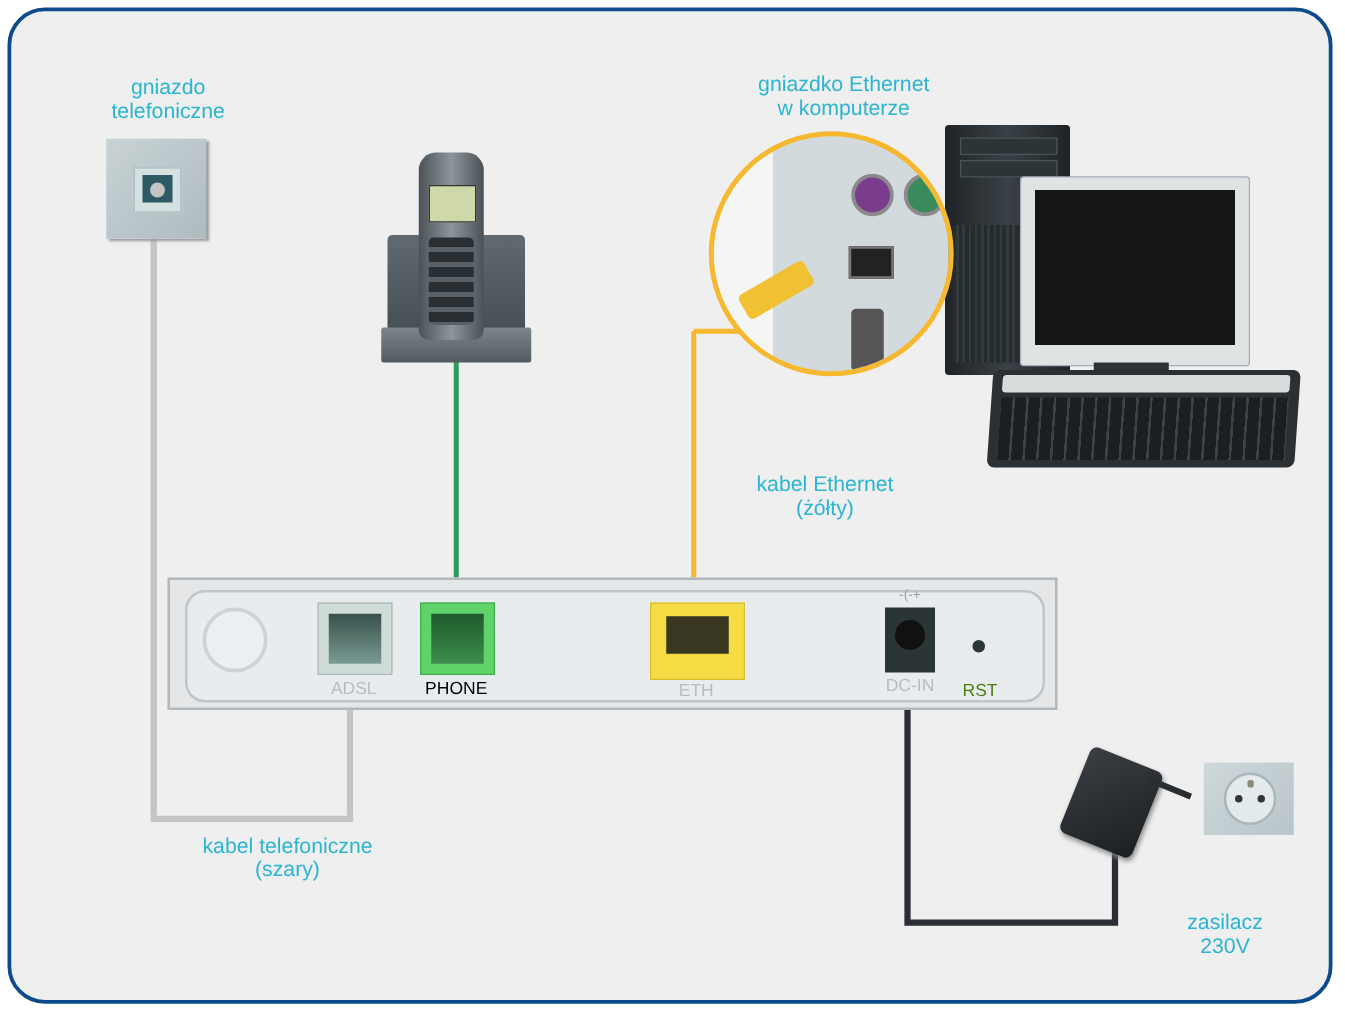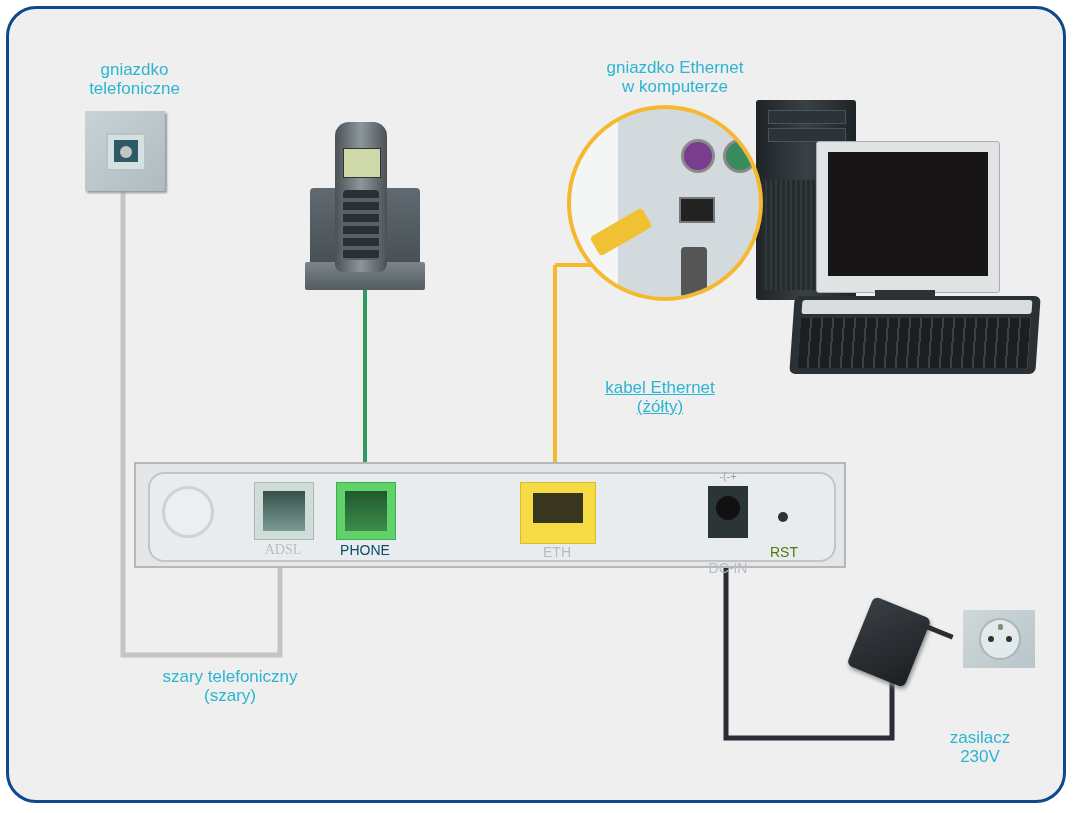--- a/index.html
+++ b/index.html
@@ -15,21 +15,21 @@
 <div class="frame"></div>
 
 <svg class="cables" width="1076" height="813">
   <path d="M123 170 L123 655 L280 655 L280 496" fill="none" stroke="#c4c4c4" stroke-width="5"></path>
   <path d="M365 275 L365 498" fill="none" stroke="#2e9a5e" stroke-width="4"></path>
   <path d="M555 265 L555 500 M555 265 L595 265" fill="none" stroke="#f5b82e" stroke-width="4"></path>
   <path d="M726 505 L726 738 L892 738 L892 680" fill="none" stroke="#2a2d33" stroke-width="5"></path>
 </svg>
 
 <div class="label" style="left:72px;top:60px;width:125px;">
-  <div>gniazdko</div>
+  <div>gniazdo</div>
   <div>telefoniczne</div>
 </div>
 
 <div class="abs" style="left:85px;top:111px;width:80px;height:80px;background:linear-gradient(135deg,#c9d3d6,#aebbbf);box-shadow:2px 2px 2px #999;">
   <div style="position:absolute;left:21px;top:22px;width:36px;height:34px;background:#d5e0e0;border:2px solid #b5c4c6;">
     <div style="position:absolute;left:6px;top:5px;width:24px;height:22px;background:#2e5a66;"></div>
     <div style="position:absolute;left:12px;top:11px;width:12px;height:12px;border-radius:50%;background:#c4c4c4;"></div>
   </div>
 </div>
 
@@ -64,57 +64,57 @@
 </div>
 
 <div class="abs" style="left:567px;top:105px;width:196px;height:196px;border-radius:50%;border:4px solid #f5b82e;box-sizing:border-box;background:linear-gradient(90deg,#f4f6f6 0 25%,#d3dadd 25% 100%);overflow:hidden;">
   <div style="position:absolute;left:110px;top:30px;width:28px;height:28px;border-radius:50%;background:#7a3c8d;border:3px solid #8a8a8a;"></div>
   <div style="position:absolute;left:152px;top:30px;width:28px;height:28px;border-radius:50%;background:#3a8b5c;border:3px solid #8a8a8a;"></div>
   <div style="position:absolute;left:108px;top:88px;width:32px;height:22px;background:#222;border:2px solid #777;"></div>
   <div style="position:absolute;left:110px;top:138px;width:26px;height:50px;background:#555;border-radius:4px;"></div>
   <div style="position:absolute;left:20px;top:112px;width:60px;height:22px;background:#f0c233;transform:rotate(-30deg);border-radius:4px;"></div>
 </div>
 
-<div class="label" style="left:595px;top:378px;width:130px;text-decoration:underline;">
+<div class="label" style="left:595px;top:378px;width:130px;">
   <div>kabel Ethernet</div>
   <div>(żółty)</div>
 </div>
 
 <div class="abs" style="left:134px;top:462px;width:712px;height:106px;background:#e4e6e8;border:2px solid #b5b8ba;box-sizing:border-box;">
   <div style="position:absolute;left:12px;top:8px;width:684px;height:86px;border:2px solid #c2c5c8;border-radius:16px;background:#e9ecef;"></div>
 
   <div style="position:absolute;left:26px;top:22px;width:52px;height:52px;border-radius:50%;border:3px solid #cfd2d4;box-sizing:border-box;background:#eceff1;"></div>
 
   <div style="position:absolute;left:118px;top:18px;width:58px;height:56px;background:#cfdcd8;border:1px solid #a9b9b5;">
     <div style="position:absolute;left:8px;top:8px;width:42px;height:40px;background:linear-gradient(#37504a,#7a9c94);"></div>
   </div>
-  <div class="abs" style="left:118px;top:78px;width:58px;text-align:center;color:#b8bcc0;font-size:14px;font-family:Liberation Serif, serif;">ADSL</div>
+  <div class="abs" style="left:118px;top:78px;width:58px;text-align:center;color:#b8bcc0;font-size:14px;">ADSL</div>
 
   <div style="position:absolute;left:200px;top:18px;width:58px;height:56px;background:#5fd36a;border:1px solid #3fae4c;">
     <div style="position:absolute;left:8px;top:8px;width:42px;height:40px;background:linear-gradient(#1f5a2c,#3c8d4d);"></div>
   </div>
-  <div class="abs" style="left:196px;top:78px;width:66px;text-align:center;color:#0c4a6e;font-size:14px;">PHONE</div>
+  <div class="abs" style="left:196px;top:78px;width:66px;text-align:center;color:#000000;font-size:14px;">PHONE</div>
 
   <div style="position:absolute;left:384px;top:18px;width:74px;height:60px;background:#f5dc45;border:1px solid #d8be2e;">
     <div style="position:absolute;left:12px;top:10px;width:50px;height:30px;background:#3a3720;"></div>
   </div>
   <div class="abs" style="left:384px;top:80px;width:74px;text-align:center;color:#b8bcc0;font-size:14px;">ETH</div>
 
   <div style="position:absolute;left:572px;top:22px;width:40px;height:52px;background:#2b3535;">
     <div style="position:absolute;left:8px;top:10px;width:24px;height:24px;border-radius:50%;background:#111;"></div>
   </div>
   <div class="abs" style="left:572px;top:6px;width:40px;text-align:center;color:#9aa0a4;font-size:11px;">-(-+</div>
-  <div class="abs" style="left:562px;top:96px;width:60px;text-align:center;color:#b8bcc0;font-size:14px;">DC-IN</div>
+  <div class="abs" style="left:562px;top:76px;width:60px;text-align:center;color:#b8bcc0;font-size:14px;">DC-IN</div>
 
   <div style="position:absolute;left:642px;top:48px;width:10px;height:10px;border-radius:50%;background:#2b3535;"></div>
   <div class="abs" style="left:626px;top:80px;width:44px;text-align:center;color:#4d7c0f;font-size:14px;">RST</div>
 </div>
 
 <div class="label" style="left:140px;top:667px;width:180px;">
-  <div>szary telefoniczny</div>
+  <div>kabel telefoniczne</div>
   <div>(szary)</div>
 </div>
 
 <div class="abs" style="left:858px;top:605px;width:62px;height:74px;background:linear-gradient(135deg,#3a3f44,#1c1f22);border-radius:6px;transform:rotate(22deg);box-shadow:2px 2px 4px #888;"></div>
 <div class="abs" style="left:918px;top:628px;width:36px;height:5px;background:#2a2d30;transform:rotate(22deg);"></div>
 
 <div class="abs" style="left:963px;top:610px;width:72px;height:58px;background:linear-gradient(135deg,#cfd8db,#b8c5c9);">
   <div style="position:absolute;left:16px;top:8px;width:38px;height:38px;border-radius:50%;background:#e3eaec;border:2px solid #a9b6ba;">
     <div style="position:absolute;left:17px;top:4px;width:5px;height:6px;background:#8a8a7a;border-radius:2px;"></div>
     <div style="position:absolute;left:7px;top:16px;width:6px;height:6px;border-radius:50%;background:#333;"></div>

